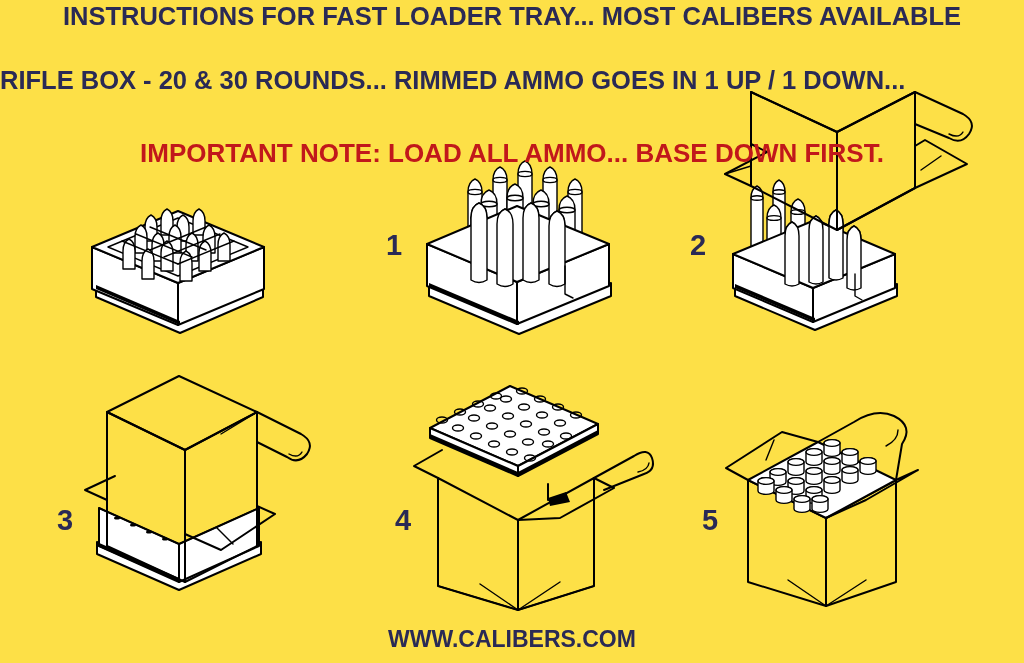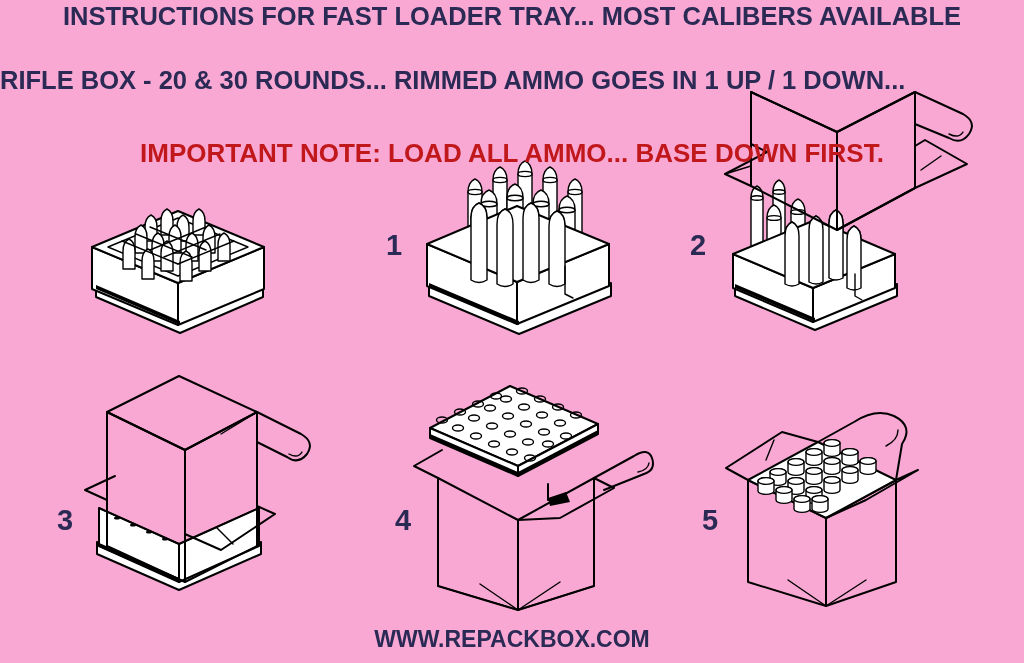--- a/index.html
+++ b/index.html
@@ -5,21 +5,21 @@
 <style>
   html, body {
     margin: 0;
     padding: 0;
     background: #ffffff;
   }
   #page {
     position: relative;
     width: 1024px;
     height: 663px;
-    background: #f9a8d4;
+    background: #fde047;
     overflow: hidden;
     font-family: "Liberation Sans", sans-serif;
   }
 
   
   .hdr {
     position: absolute;
     font-weight: bold;
     white-space: nowrap;
     letter-spacing: 0px;
@@ -429,15 +429,15 @@
       </g>
 
       <path class="ink" d="M 30 82 L 8 70 L 64 34 L 100 44"></path>
       <path class="ink-thin" d="M 56 42 L 48 62"></path>
       <path class="ink" d="M 100 44 L 136 24 q 22 -14 40 -6 q 20 10 8 28 L 178 82"></path>
       <path class="ink-thin" d="M 168 48 q 12 -6 12 -16"></path>
       <path class="ink" d="M 178 82 L 200 72 L 148 102 L 108 120"></path>
     </svg>
   </div>
 
-  <div id="footer">WWW.REPACKBOX.COM</div>
+  <div id="footer">WWW.CALIBERS.COM</div>
 
 </div>
 
 </body></html>

